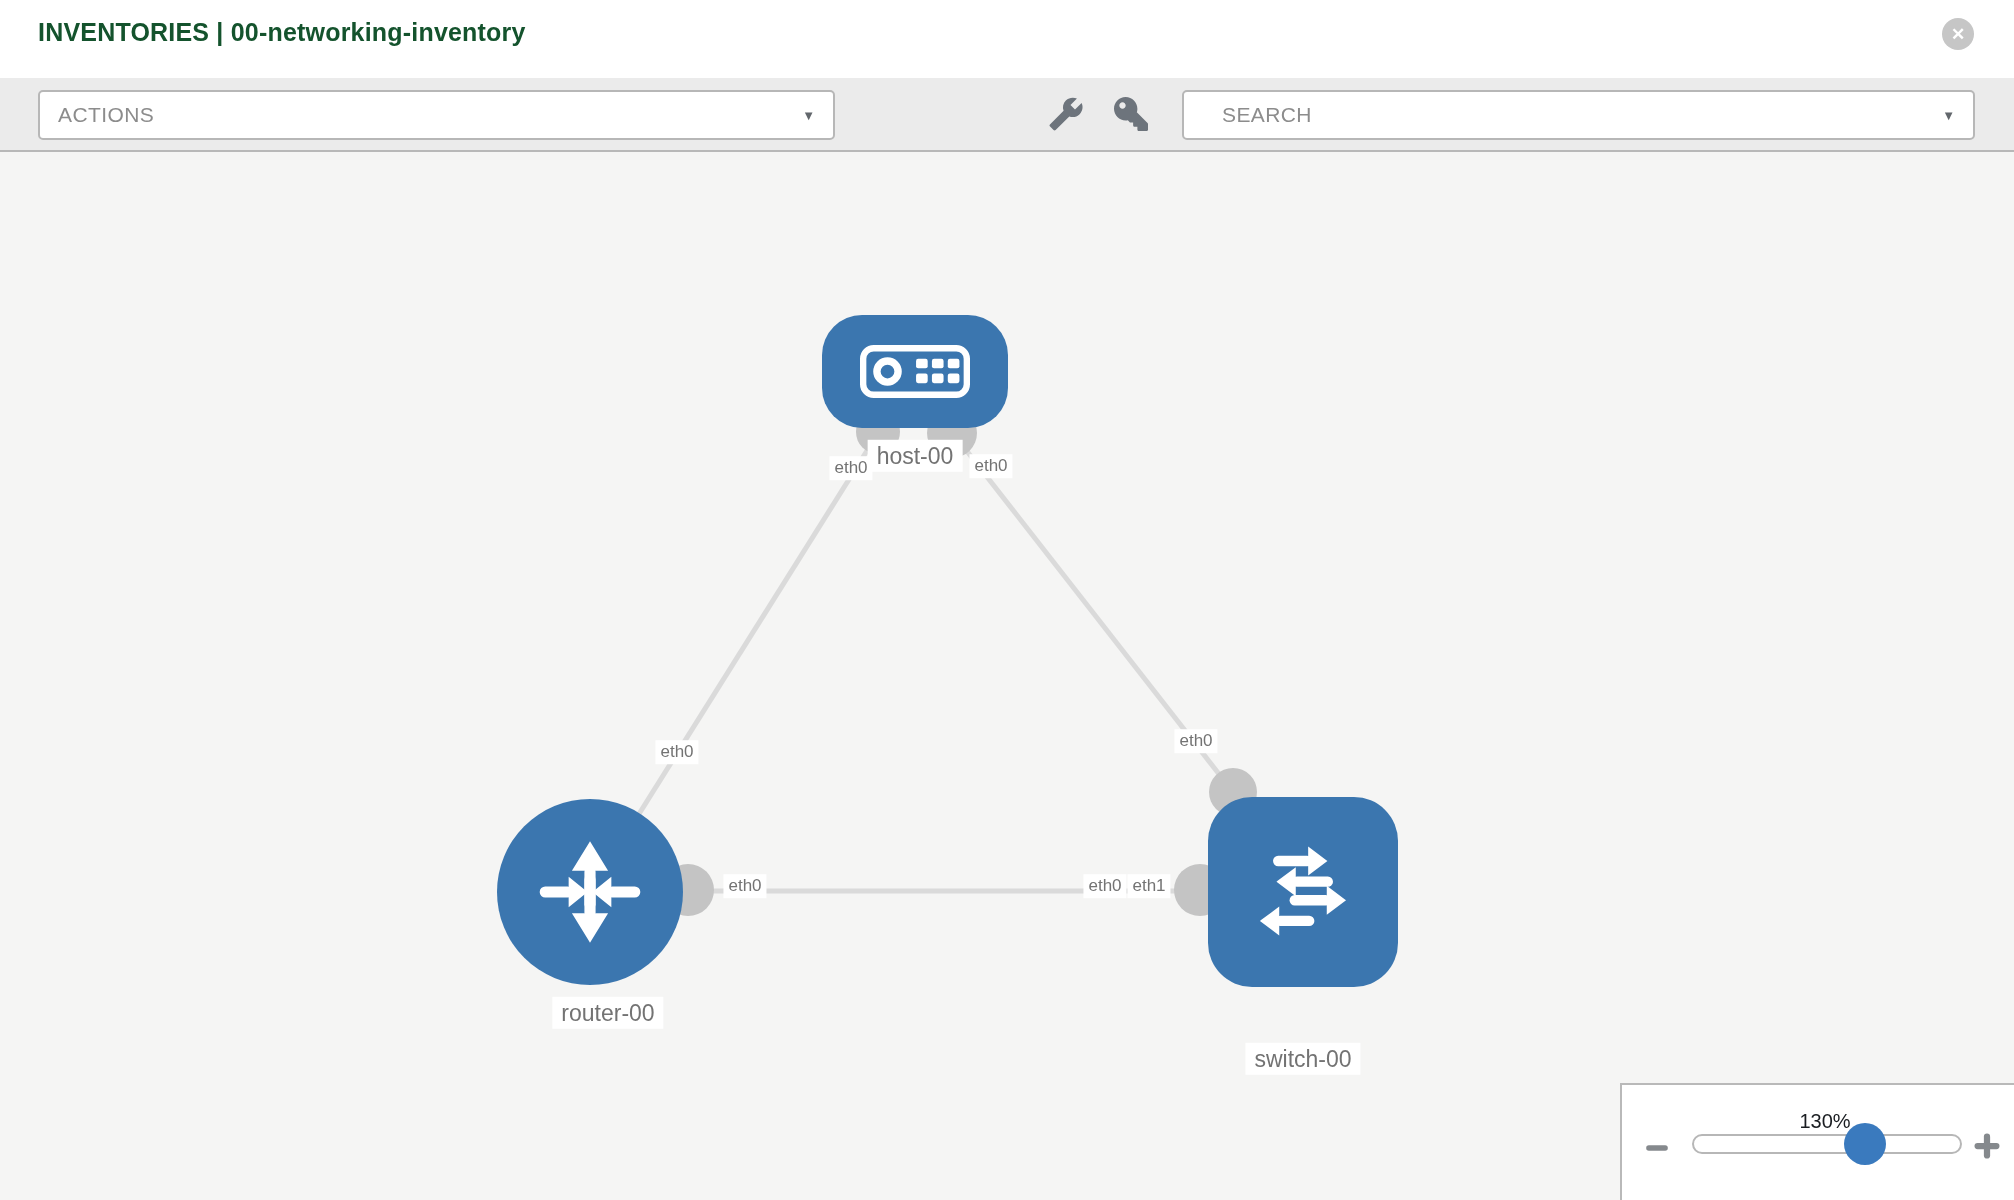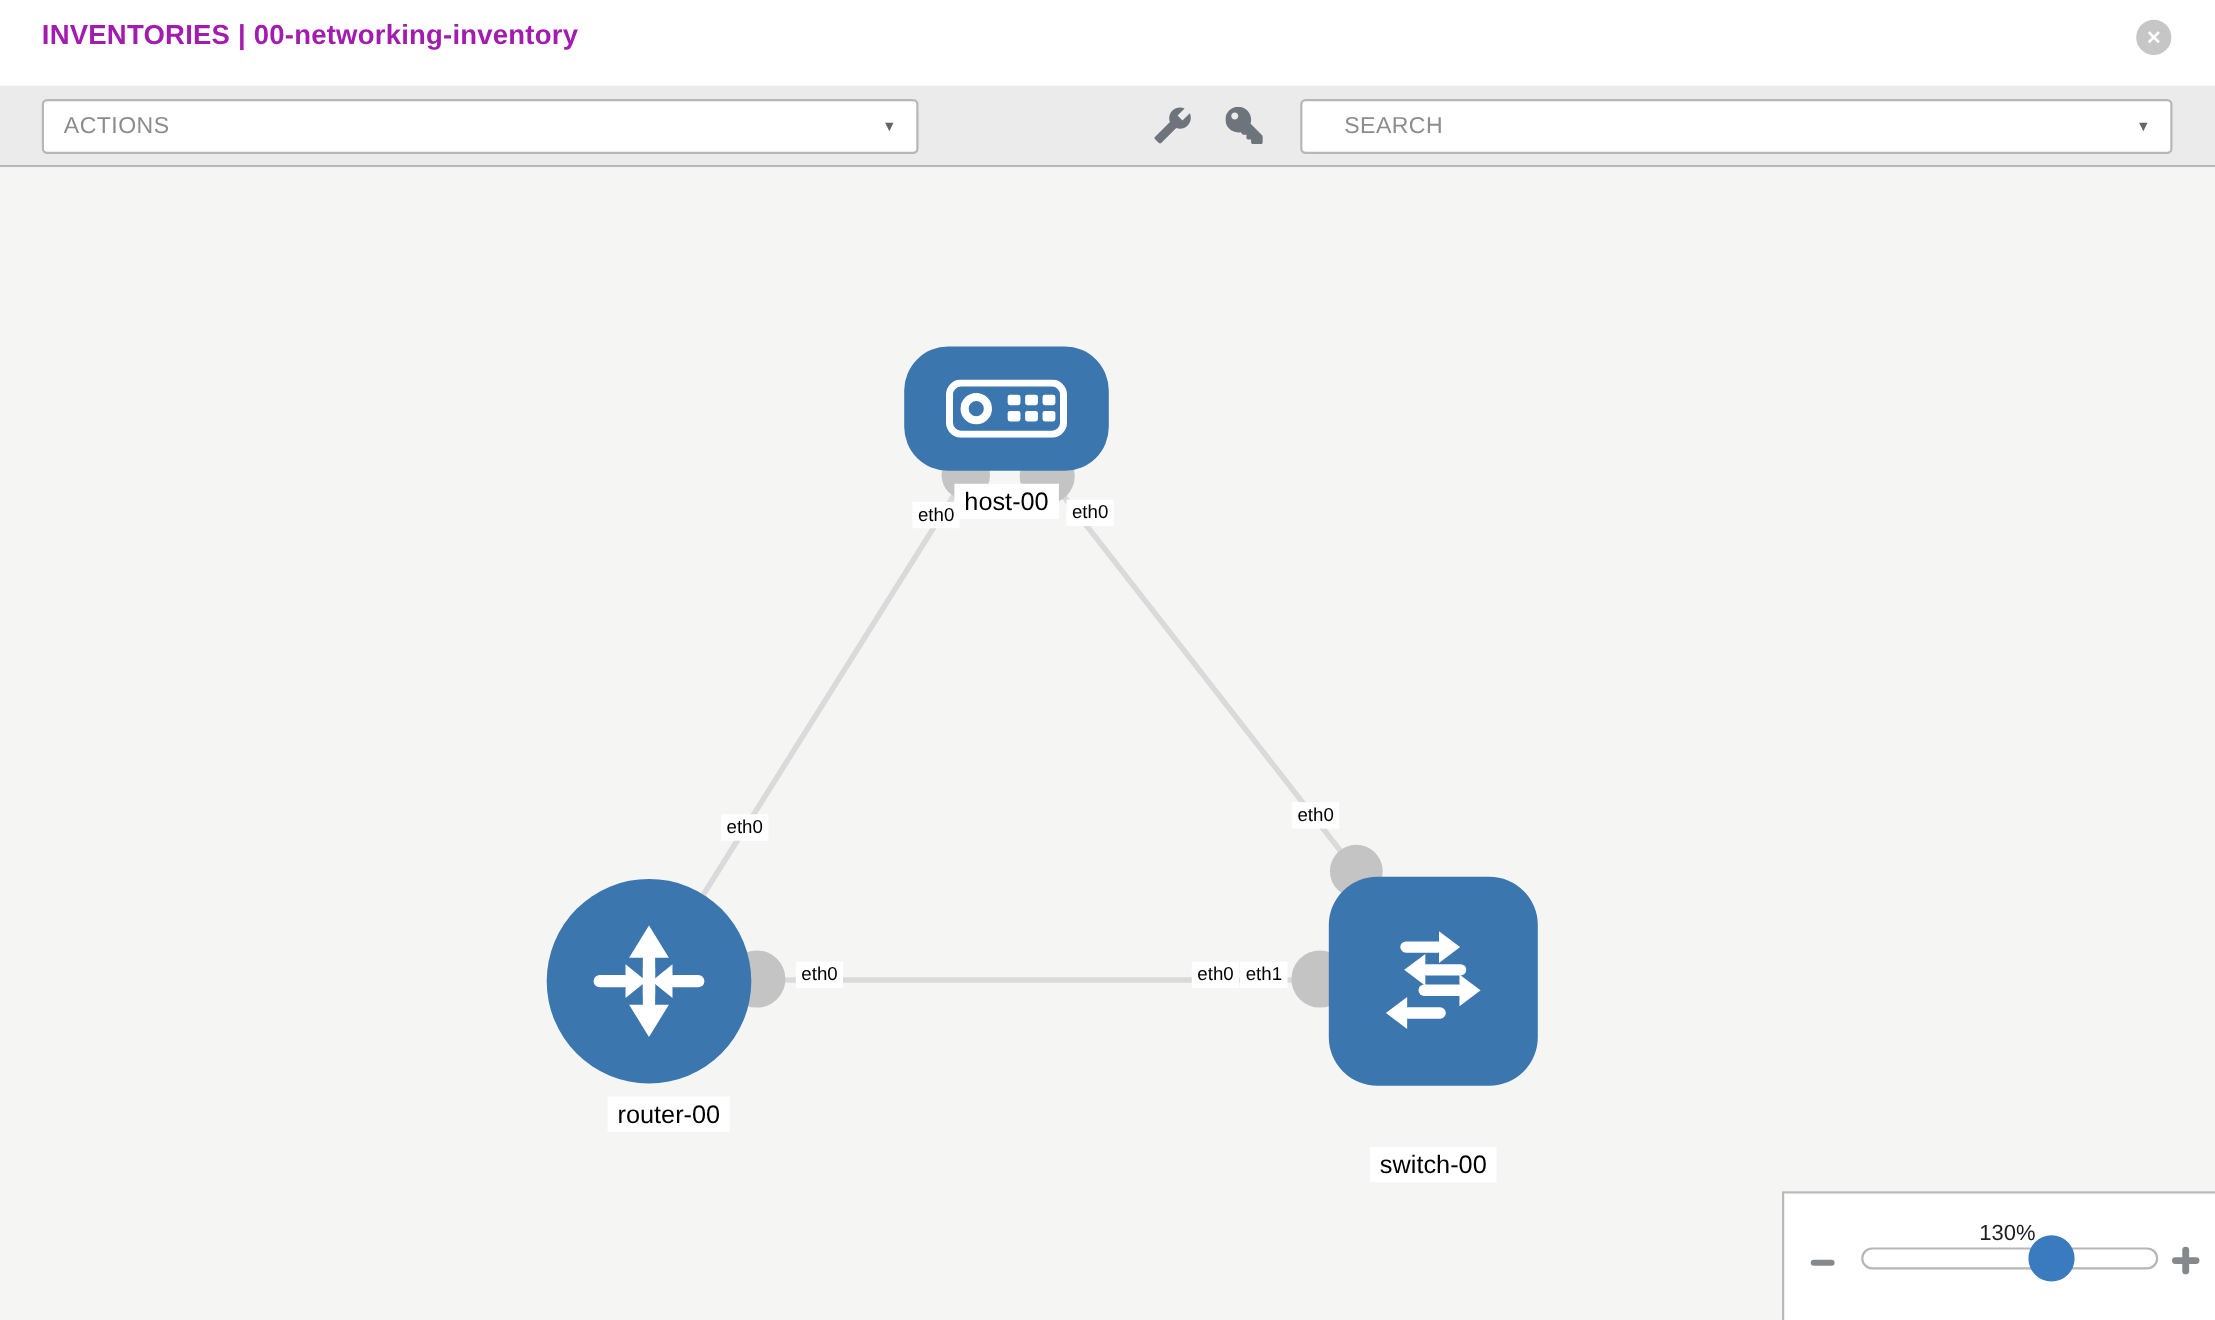--- a/index.html
+++ b/index.html
@@ -17,21 +17,21 @@
     background:#fff;
     position:relative;
   }
 
   
   .header{
     position:absolute;left:0;top:0;width:2014px;height:78px;background:#fff;
   }
   .header-title{
     position:absolute;left:38px;top:18px;
-    font-size:25px;font-weight:bold;color:#a21caf;letter-spacing:.2px;
+    font-size:25px;font-weight:bold;color:#14532d;letter-spacing:.2px;
   }
   .close-btn{
     position:absolute;left:1942px;top:18px;width:32px;height:32px;border-radius:50%;
     background:#c6c6c6;color:#fff;display:flex;align-items:center;justify-content:center;
     font-size:17px;font-weight:bold;cursor:pointer;user-select:none;
   }
 
   
   .toolbar{
     position:absolute;left:0;top:78px;width:2014px;height:74px;
@@ -67,21 +67,21 @@
   .edges line{stroke:var(--edge-gray);stroke-width:5;}
   .edges circle{fill:var(--endpoint-gray);}
 
   .node{position:absolute;background:var(--node-blue);display:flex;align-items:center;justify-content:center;cursor:pointer;}
   .node-host{left:822px;top:163px;width:186px;height:113px;border-radius:40px;}
   .node-router{left:497px;top:647px;width:186px;height:186px;border-radius:50%;}
   .node-switch{left:1208px;top:645px;width:190px;height:190px;border-radius:44px;}
 
   .chip{
     position:absolute;transform:translate(-50%,-50%);
-    background:#fff;color:#000000;white-space:nowrap;line-height:1.15;
+    background:#fff;color:#737373;white-space:nowrap;line-height:1.15;
   }
   .if-chip{font-size:17px;padding:2px 5px;}
   .name-chip{font-size:23px;padding:3px 9px;}
 
   
   .zoom-panel{
     position:absolute;left:1620px;top:1083px;width:420px;height:140px;
     background:#fff;border:2px solid #b9b9b9;
   }
   .zoom-value{

